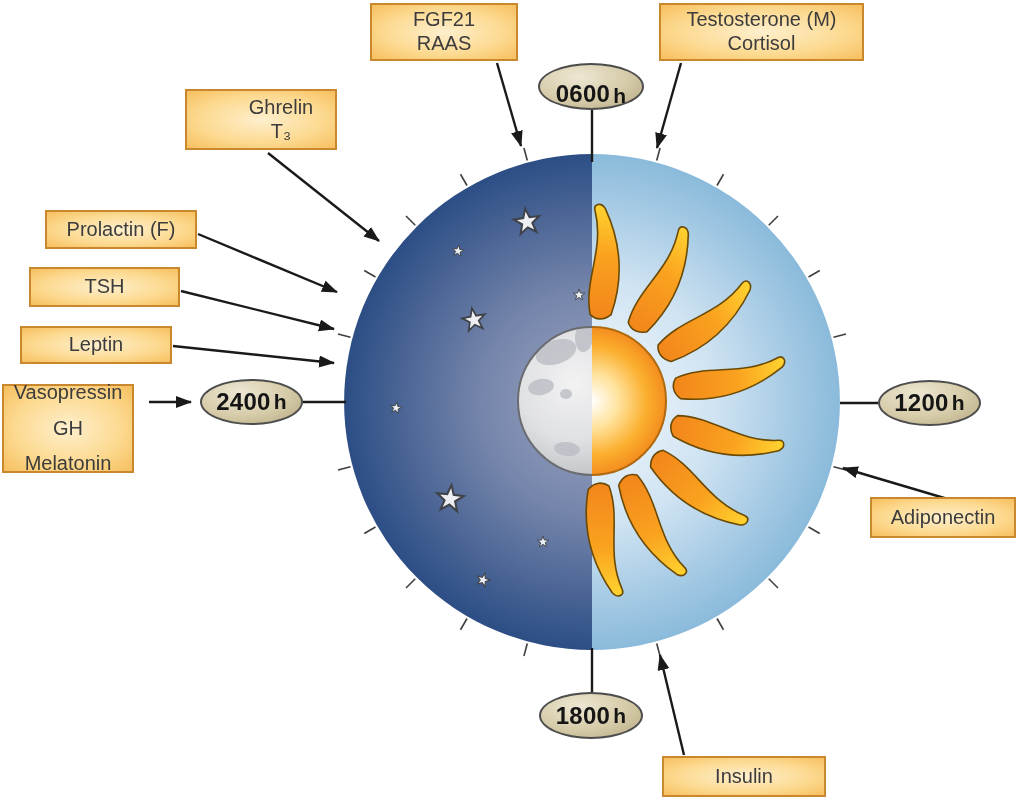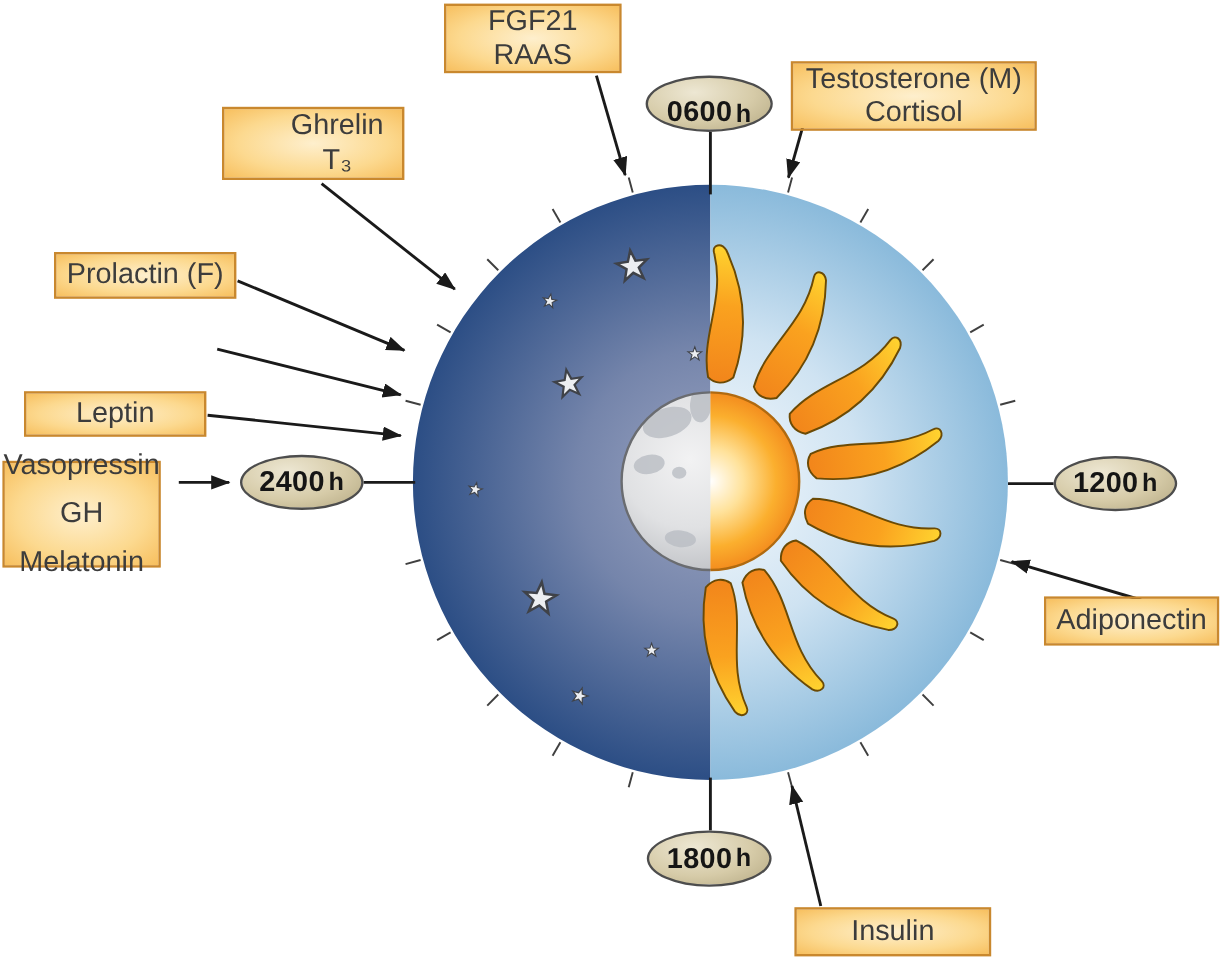--- a/index.html
+++ b/index.html
@@ -5,21 +5,21 @@
   html,body{margin:0;padding:0;background:#ffffff;}
   #stage{
     position:relative;width:1024px;height:800px;background:#ffffff;overflow:hidden;
     font-family:"Liberation Sans","DejaVu Sans",sans-serif;
   }
   #diagram-svg{position:absolute;left:0;top:0;}
   .hbox{
     position:absolute;display:flex;flex-direction:column;justify-content:center;align-items:center;
     background:radial-gradient(ellipse at 50% 50%, #feefcd 0%, var(--box-fill,#fcd98f) 60%, #f7bf5e 100%);
     border:2px solid var(--box-border,#c9882e);
-    color:#3c3c3c;font-size:24px;line-height:1.18;text-align:center;box-sizing:border-box;
+    color:#3c3c3c;font-size:20px;line-height:1.18;text-align:center;box-sizing:border-box;
   }
   .time-oval{
     position:absolute;border-radius:50%;
     background:radial-gradient(ellipse at 38% 28%, #ede7d3 0%, var(--oval-fill,#d6cba8) 55%, #b4a882 100%);
     border:2.5px solid var(--oval-border,#4d4d4d);
     display:flex;align-items:center;justify-content:center;
     font-weight:bold;font-size:24px;color:#151515;letter-spacing:0.3px;box-sizing:border-box;
   }
   .time-oval .hsp{font-size:21px;margin-left:3px;}
 </style>
@@ -155,34 +155,37 @@
       <line x1="951" y1="500" x2="843" y2="468" marker-end="url(#ah)"></line>
       <line x1="684" y1="755" x2="660" y2="655" marker-end="url(#ah)"></line>
     </g>
   </svg>
 
   <div class="hbox" style="left:370px;top:3px;width:148px;height:58px;">
     <div>FGF21</div>
     <div>RAAS</div>
   </div>
 
-  <div class="hbox" style="left:659px;top:3px;width:205px;height:58px;margin-top:48px;">
+  <div class="hbox" style="left:659px;top:3px;width:205px;height:58px;">
     <div>Testosterone (M)</div>
     <div>Cortisol</div>
   </div>
 
   <div class="hbox" style="left:185px;top:89px;width:152px;height:61px;padding-left:40px;">
     <div>Ghrelin</div>
     <div>T₃</div>
   </div>
 
   <div class="hbox" style="left:45px;top:210px;width:152px;height:39px;text-align:right;">
     <div>Prolactin (F)</div>
   </div>
 
+  <div class="hbox" style="left:29px;top:267px;width:151px;height:40px;">
+    <div>TSH</div>
+  </div>
 
   <div class="hbox" style="left:20px;top:326px;width:152px;height:38px;">
     <div>Leptin</div>
   </div>
 
   <div class="hbox" style="left:2px;top:384px;width:132px;height:89px;gap:12px;">
     <div>Vasopressin</div>
     <div>GH</div>
     <div>Melatonin</div>
   </div>

